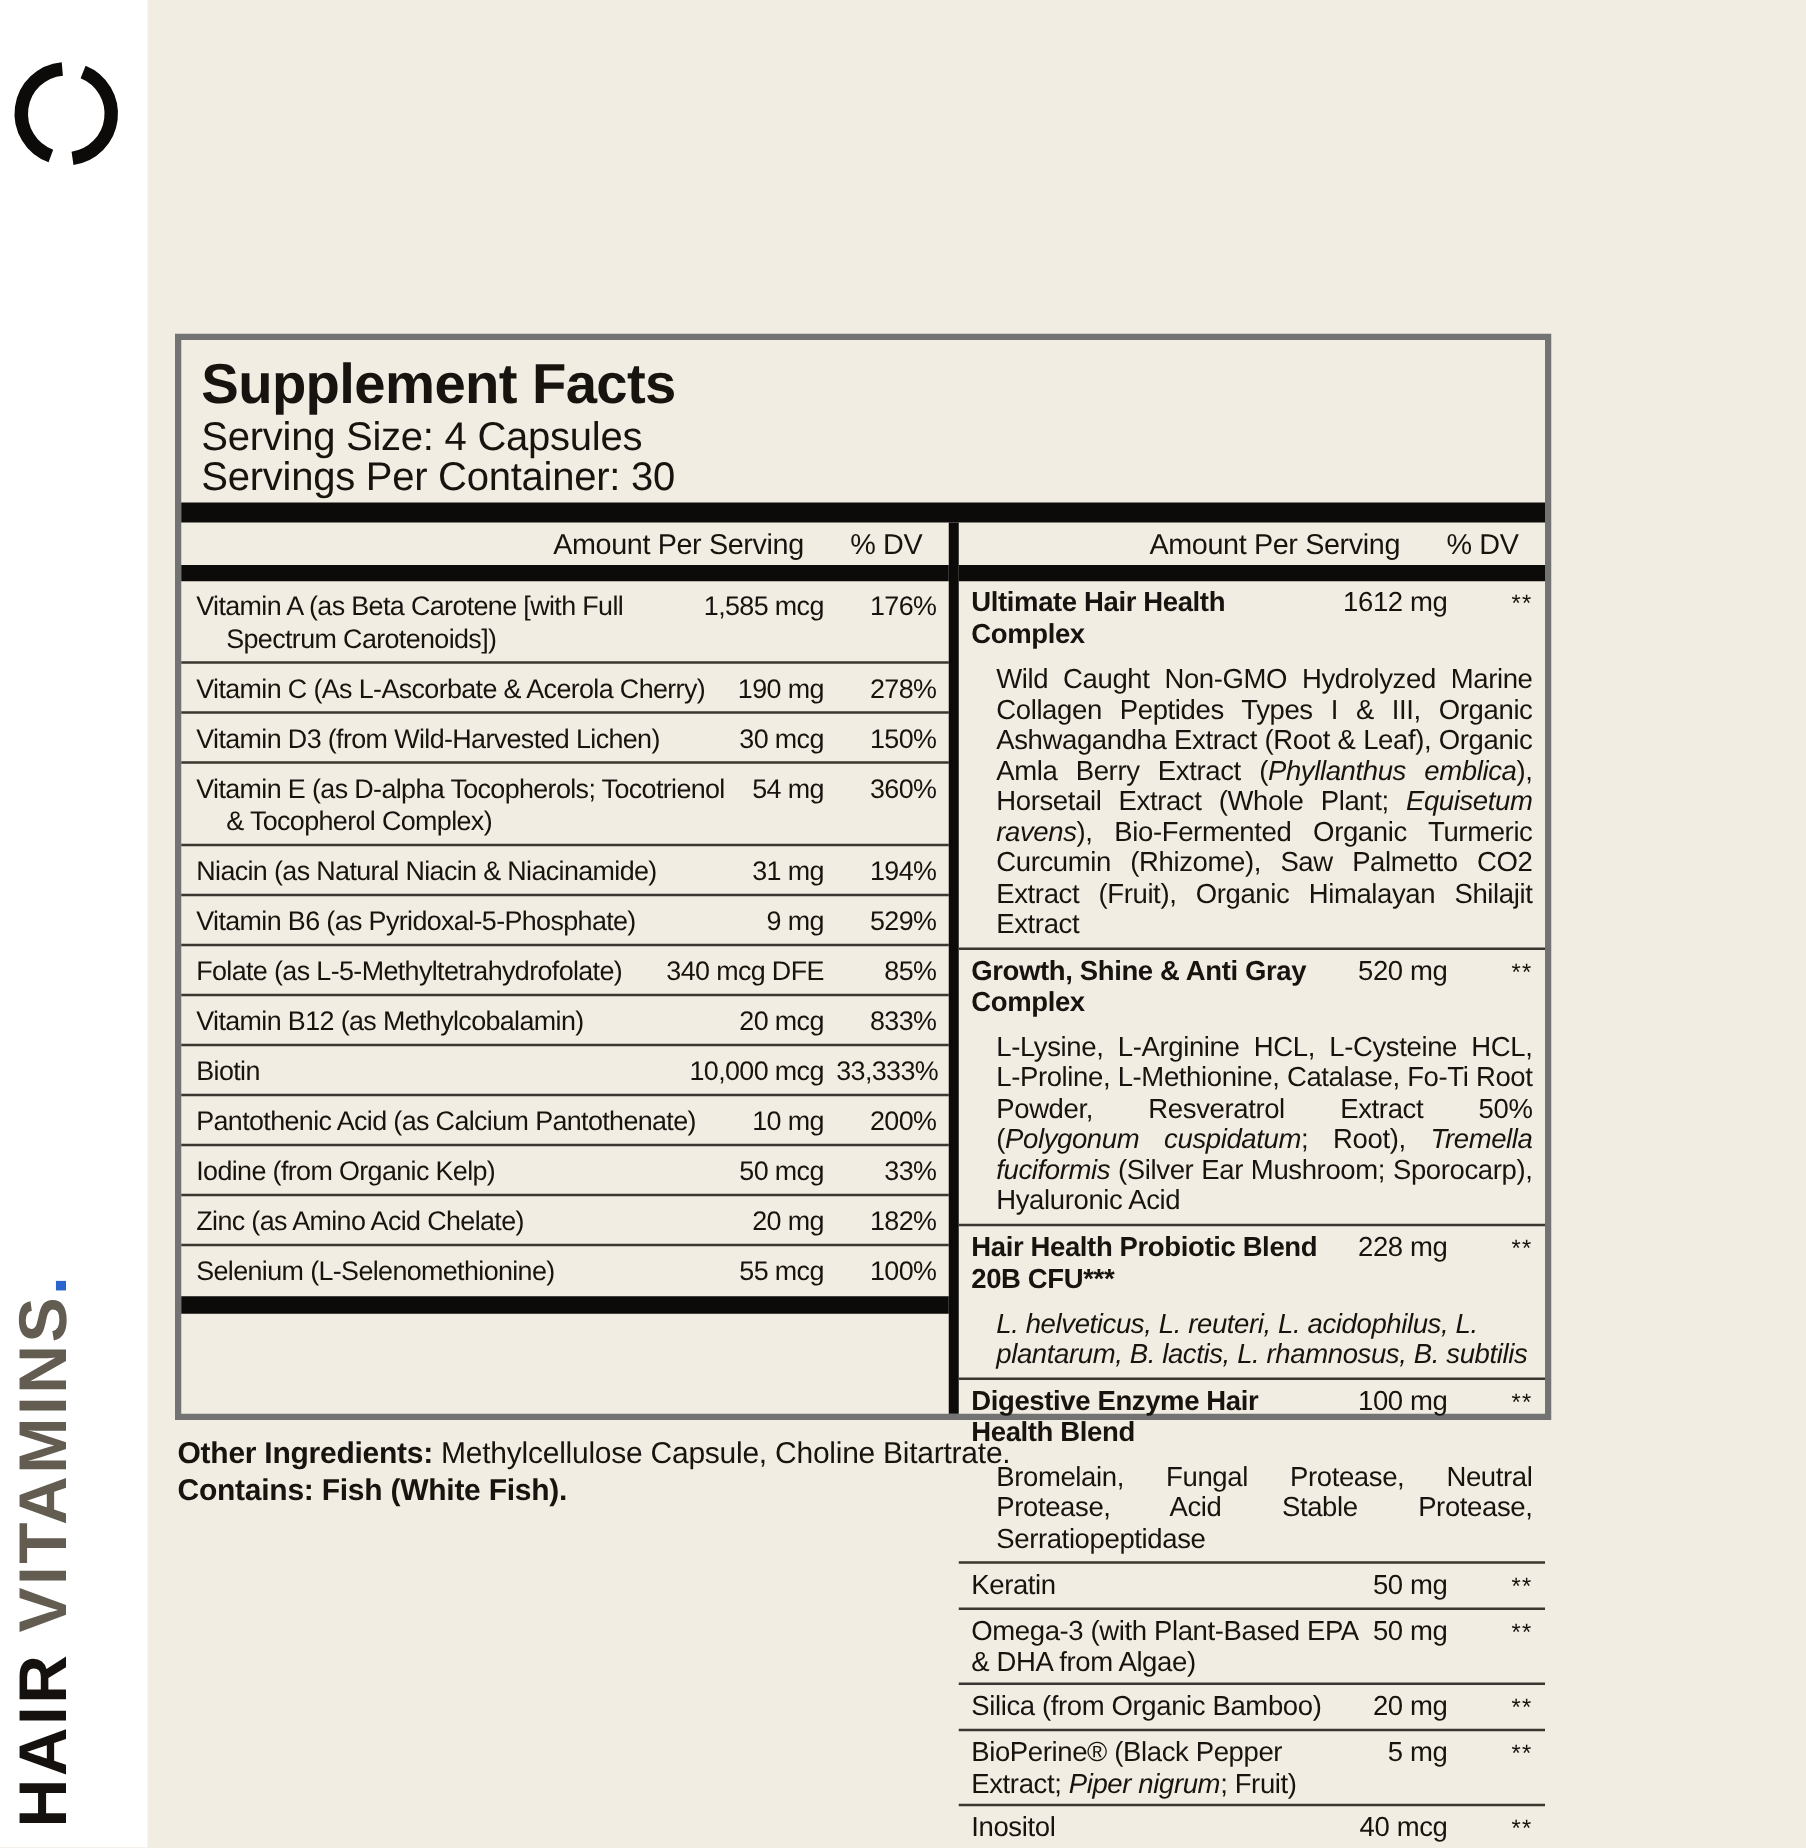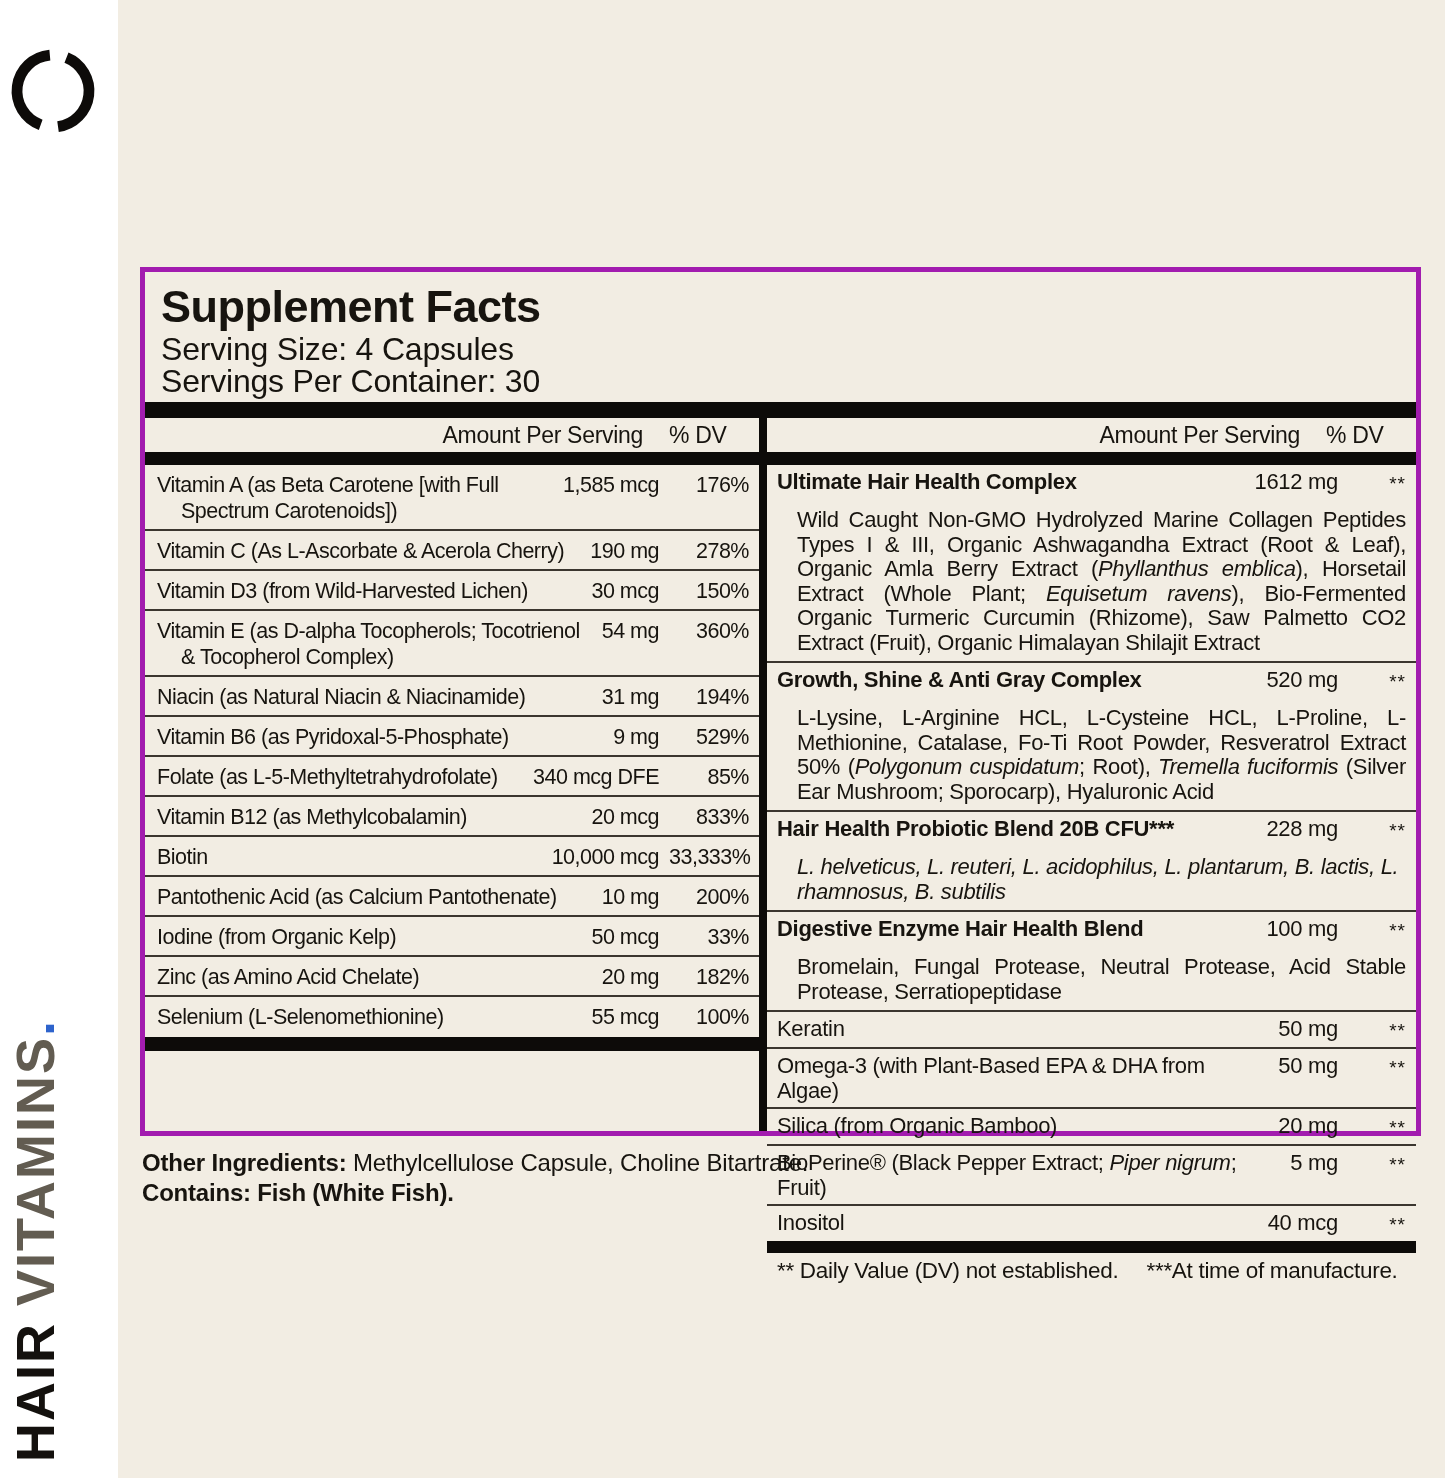--- a/index.html
+++ b/index.html
@@ -11,40 +11,40 @@
   }
   .strip{position:absolute;left:0;top:0;width:118px;height:1478px;background:#ffffff;}
   .logo{position:absolute;left:8px;top:46px;width:90px;height:90px;}
   .brand-vertical{
     position:absolute;left:8px;top:1462px;transform:rotate(-90deg);transform-origin:0 0;
     white-space:nowrap;font-weight:700;font-size:54px;letter-spacing:2px;line-height:54px;
   }
   .brand-vertical .w2{margin-left:16px;}
 
   .panel{
-    position:absolute;left:140px;top:267px;width:1281px;height:869px;box-sizing:border-box;
-    border:5px solid #a21caf;display:flex;flex-direction:column;
+    position:absolute;left:140px;top:267px;width:1101px;height:869px;box-sizing:border-box;
+    border:5px solid #737373;display:flex;flex-direction:column;
   }
   .panel-head{padding:10px 16px 6px 16px;}
   .sf-title{margin:0;font-size:45px;font-weight:700;letter-spacing:-0.5px;line-height:50px;}
   .serving{margin:3px 0 0 0;font-size:32px;line-height:29px;letter-spacing:-0.2px;}
   .bar{background:#0d0b09;flex:none;}
   .topbar{height:16px;}
   .midbar{height:13px;}
   .lthick{height:14px;margin-top:2px;}
   .rthick{height:12px;margin-top:auto;}
 
   .panel-body{flex:1;display:flex;min-height:0;}
   .col-left{width:614px;flex:none;display:flex;flex-direction:column;}
   .divider{width:8px;flex:none;background:#0d0b09;}
   .col-right{flex:1;display:flex;flex-direction:column;min-width:0;}
 
   .col-header{display:flex;justify-content:flex-end;align-items:center;gap:26px;
     padding:4px 10px;height:26px;font-size:23px;letter-spacing:-0.3px;}
-  .col-header .dvh{width:80px;text-align:left;}
+  .col-header .dvh{width:80px;text-align:center;}
 
   .lrow{display:grid;grid-template-columns:1fr auto 80px;column-gap:10px;align-items:start;
     padding:7px 10px 5px 12px;font-size:21.5px;line-height:26px;letter-spacing:-0.5px;}
   .lrow + .lrow{border-top:2px solid #3b362f;}
   .lrow .n{padding-left:24px;text-indent:-24px;}
   .lrow .a{text-align:right;white-space:nowrap;}
   .lrow .d{text-align:right;white-space:nowrap;}
   .spacer{flex:1;}
 
   .sec{padding:4px 10px 6px 10px;font-size:22px;line-height:25px;letter-spacing:-0.3px;}

